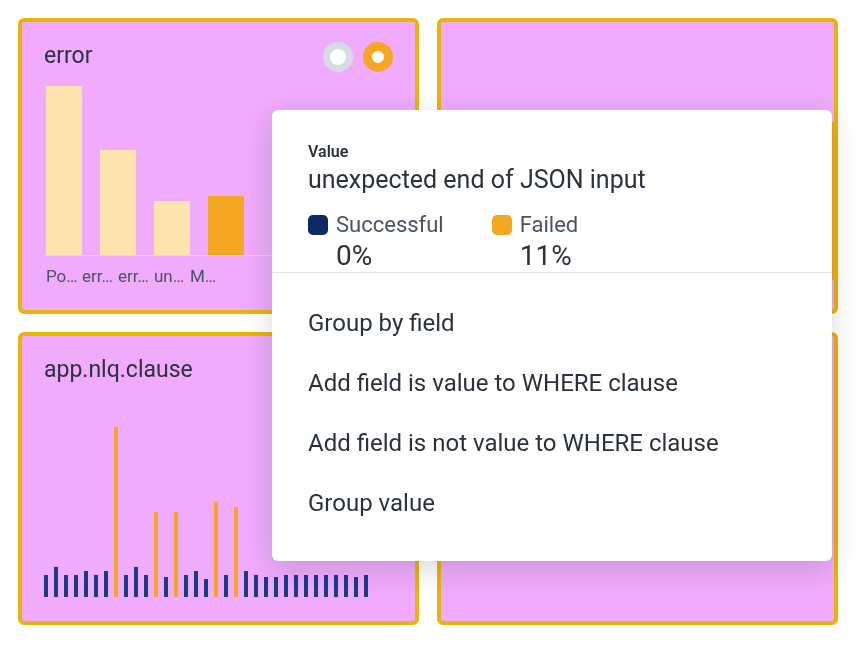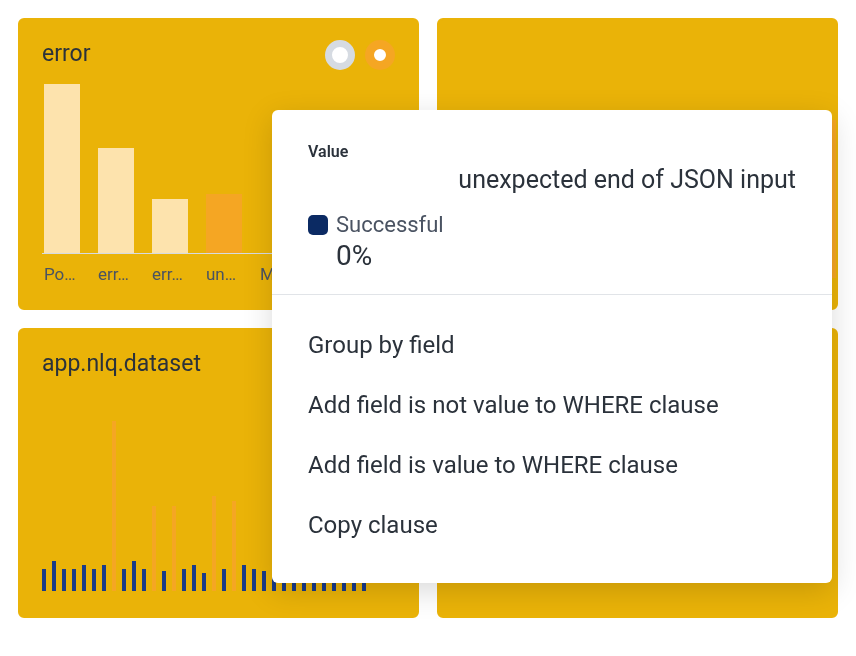--- a/index.html
+++ b/index.html
@@ -12,25 +12,25 @@
     overflow: hidden;
     color: #2b323b;
   }
   .grid {
     display: grid;
     grid-template-columns: 1fr 1fr;
     gap: 18px;
     padding: 18px;
   }
   .card {
-    border: 2px solid #eab308;
+    border: 4px solid #eab308;
     border-radius: 6px;
     padding: 20px 22px 24px 22px;
     position: relative;
-    background: #eab308;
+    background: #f0abfc;
     min-height: 290px;
   }
   .card-header {
     display: flex;
     align-items: flex-start;
     justify-content: space-between;
     margin-bottom: 14px;
   }
   .card-title {
     font-size: 23px;
@@ -66,21 +66,20 @@
     padding-left: 2px;
     padding-right: 2px;
   }
   .bar {
     width: 36px;
     background: #fde3ad;
   }
   .bar.solid { background: #f5a623; }
   .bar-labels {
     display: flex;
-    gap: 18px;
     margin-top: 10px;
     padding-left: 2px;
   }
   .bar-label {
     width: 36px;
     font-size: 17px;
     color: #4a5362;
     text-align: left;
     white-space: nowrap;
     overflow: hidden;
@@ -132,26 +131,24 @@
     font-size: 16px;
     font-weight: 600;
     color: #2b323b;
     margin-bottom: 4px;
   }
   .pop-value {
     font-size: 25px;
     font-weight: 400;
     color: #2b323b;
     margin-bottom: 18px;
-    text-align: right;
   }
   .legend-row {
     display: flex;
     gap: 48px;
-    margin-bottom: 22px;
   }
   .legend-item {
     display: flex;
     flex-direction: column;
     gap: 2px;
   }
   .legend-top {
     display: flex;
     align-items: center;
     gap: 8px;
@@ -218,21 +215,21 @@
       <div class="userline short"></div>
       <div class="userline"></div>
       <div class="userline"></div>
       <div class="userline"></div>
       <div class="userline"></div>
     </div>
   </div>
 
   <div class="card">
     <div class="card-header">
-      <div class="card-title">app.nlq.dataset</div>
+      <div class="card-title">app.nlq.clause</div>
     </div>
     <div class="stripes" id="dataset-stripes">
         <div class="stripe" style="height: 22px;"></div>
         <div class="stripe" style="height: 30px;"></div>
         <div class="stripe" style="height: 22px;"></div>
         <div class="stripe" style="height: 22px;"></div>
         <div class="stripe" style="height: 26px;"></div>
         <div class="stripe" style="height: 22px;"></div>
         <div class="stripe" style="height: 26px;"></div>
         <div class="stripe y" style="height: 170px;"></div>
@@ -271,19 +268,26 @@
   <div class="pop-label">Value</div>
   <div class="pop-value">unexpected end of JSON input</div>
   <div class="legend-row">
     <div class="legend-item">
       <div class="legend-top">
         <span class="swatch swatch-blue"></span>
         <span class="legend-name">Successful</span>
       </div>
       <div class="legend-pct">0%</div>
     </div>
+    <div class="legend-item">
+      <div class="legend-top">
+        <span class="swatch swatch-yellow"></span>
+        <span class="legend-name">Failed</span>
+      </div>
+      <div class="legend-pct">11%</div>
+    </div>
   </div>
   <hr class="pop-divider">
   <div class="menu-item">Group by field</div>
+  <div class="menu-item">Add field is value to WHERE clause</div>
   <div class="menu-item">Add field is not value to WHERE clause</div>
-  <div class="menu-item">Add field is value to WHERE clause</div>
-  <div class="menu-item">Copy clause</div>
+  <div class="menu-item">Group value</div>
 </div>
 
 </body></html>

